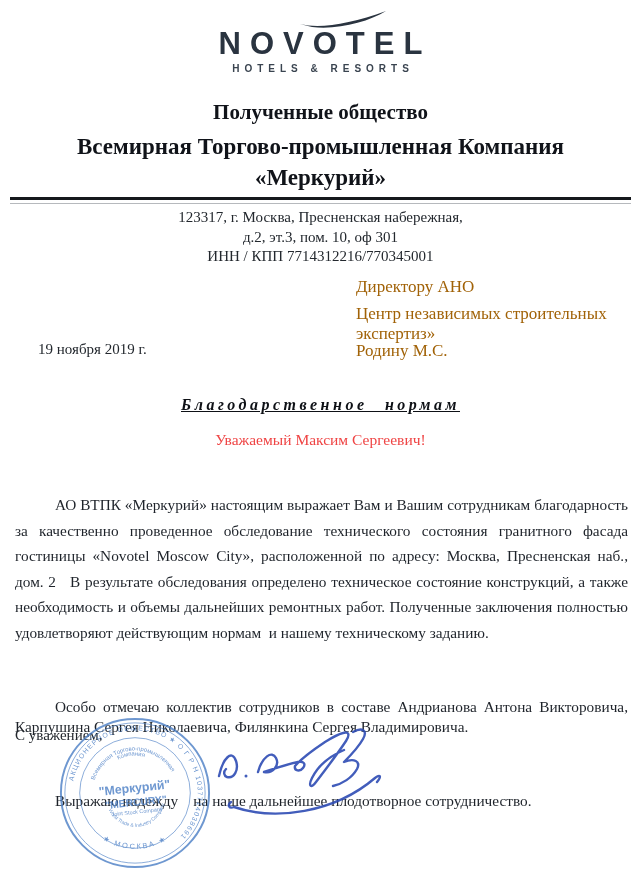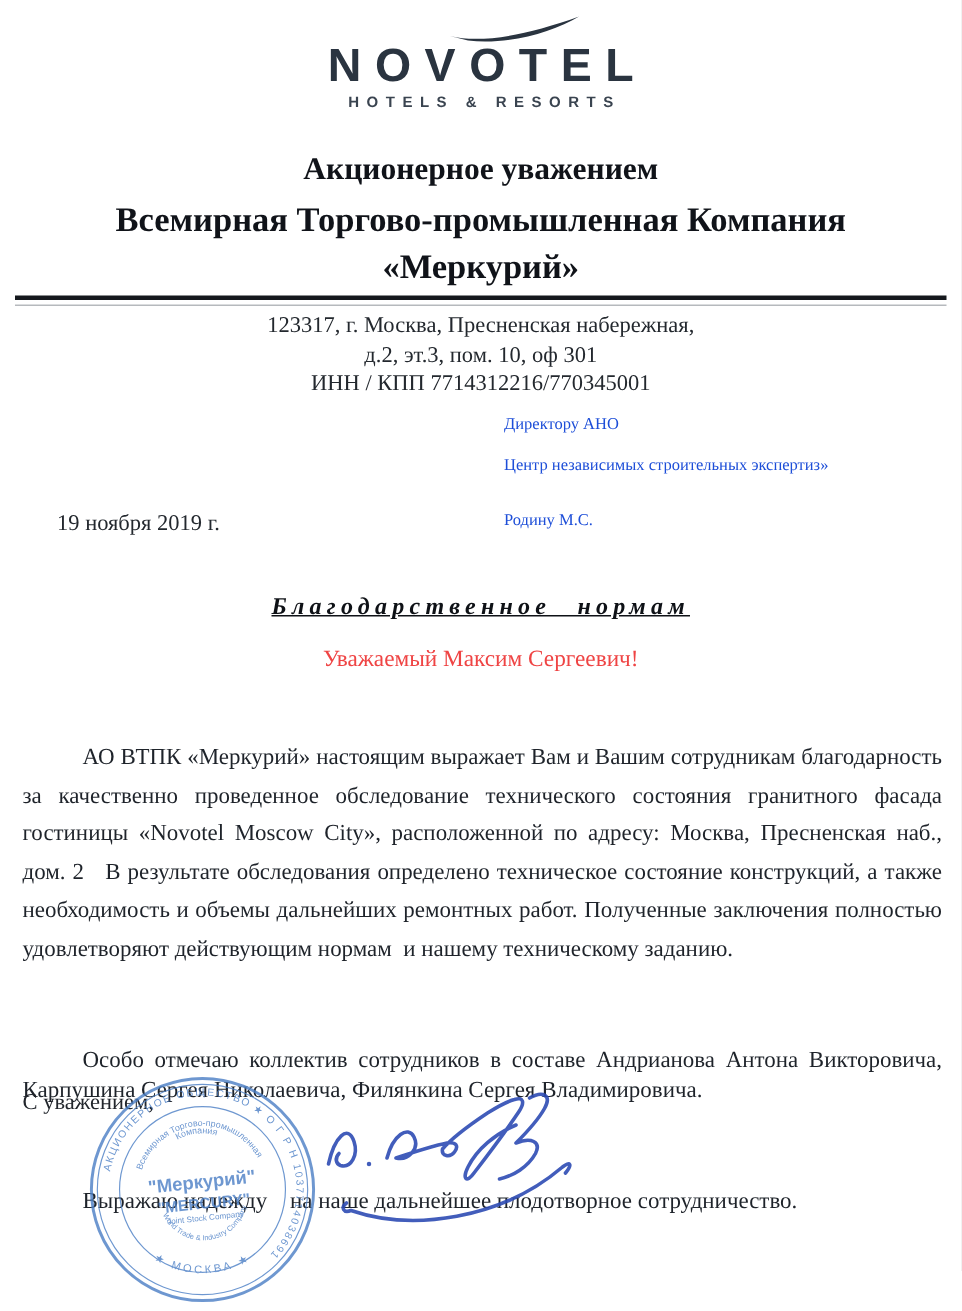--- a/index.html
+++ b/index.html
@@ -23,21 +23,21 @@
   .h2{top:134px;font-size:23px;font-weight:700;color:#101319;}
   .h3{top:165px;font-size:23px;font-weight:700;color:#101319;text-align:center;}
   .rule{top:197px;left:10px;right:10px;height:0;border-top:3px solid #15181d;}
   .rule2{top:203px;left:10px;right:10px;height:0;border-top:1px solid #b6b9bd;}
 
   
   .addr{font-size:15px;color:#23282e;}
   .a1{top:209px;} .a2{top:229px;} .a3{top:248px;}
 
   
-  .rcp{left:336px;font-size:11px;color:#1d4ed8;}
+  .rcp{left:356px;font-size:17px;color:#a16207;}
   .r1{top:277px;} .r2{top:304px;} .r3{top:341px;}
   .date{left:38px;top:341px;font-size:15px;color:#23282e;}
 
   
   .title{top:396px;font-size:16px;font-weight:700;font-style:italic;
     letter-spacing:3.5px;word-spacing:10px;text-decoration:underline;color:#0e1116;}
   .greet{top:431px;font-size:15.5px;color:#ef4444;}
 
   
   .body{left:15px;right:13px;top:456px;font-size:15.3px;text-align:justify;
@@ -61,21 +61,21 @@
 <body>
 
 <div class="page">
 
   <svg class="abs swoosh" viewBox="0 0 92 22">
     <path d="M2,16 C22,21 52,16 88,3 C70,14 40,22 14,19 Z" fill="#2a3440"></path>
   </svg>
   <div class="abs center brand">NOVOTEL</div>
   <div class="abs center tagline">HOTELS &amp; RESORTS</div>
 
-  <div class="abs center h1">Акционерное уважением</div>
+  <div class="abs center h1">Полученные общество</div>
   <div class="abs center h2">Всемирная Торгово-промышленная Компания</div>
   <div class="abs center h3">«Меркурий»</div>
   <div class="abs rule"></div>
   <div class="abs rule2"></div>
 
   <div class="abs center addr a1">123317, г. Москва, Пресненская набережная,</div>
   <div class="abs center addr a2">д.2, эт.3, пом. 10, оф 301</div>
   <div class="abs center addr a3">ИНН / КПП  7714312216/770345001</div>
 
   <div class="abs rcp r1">Директору АНО</div>

